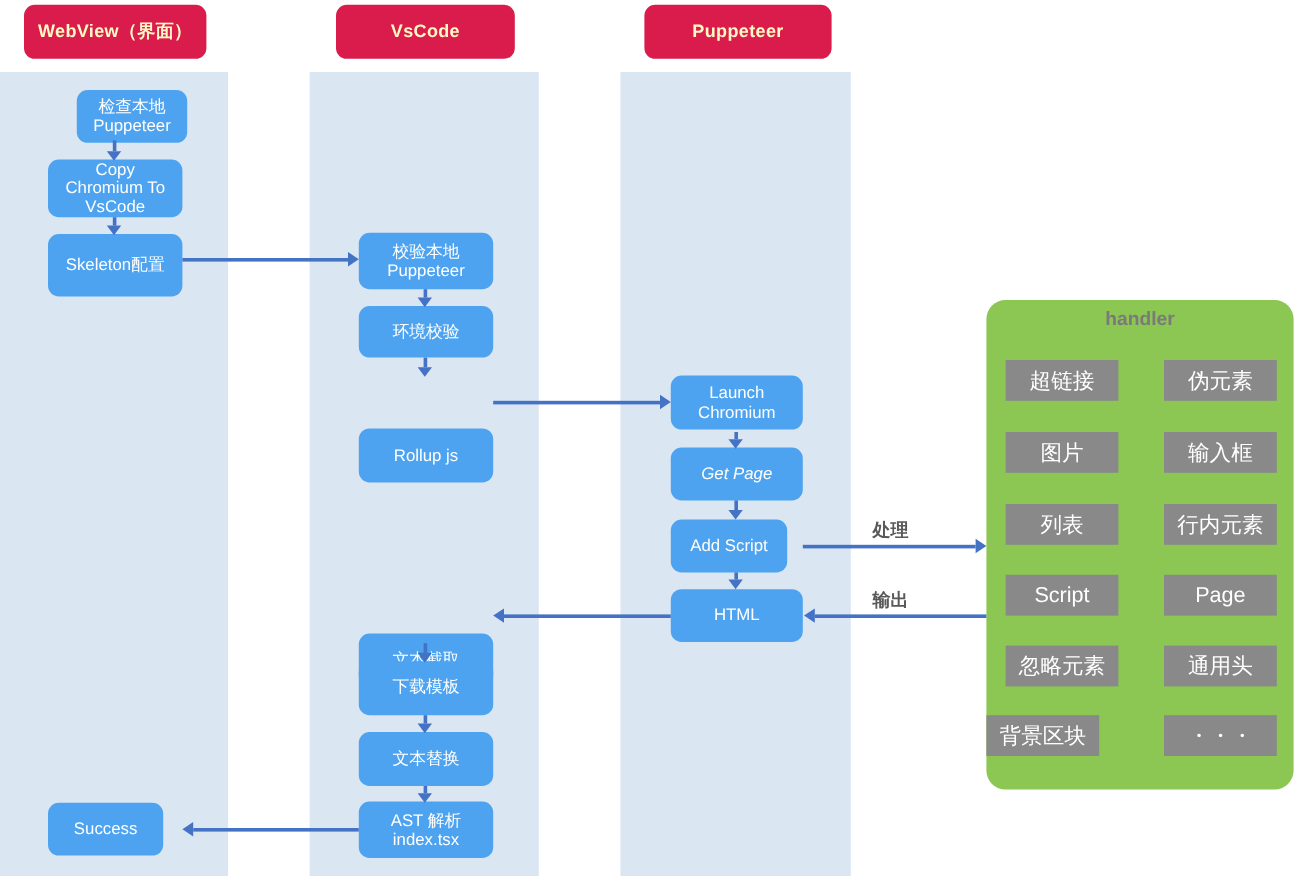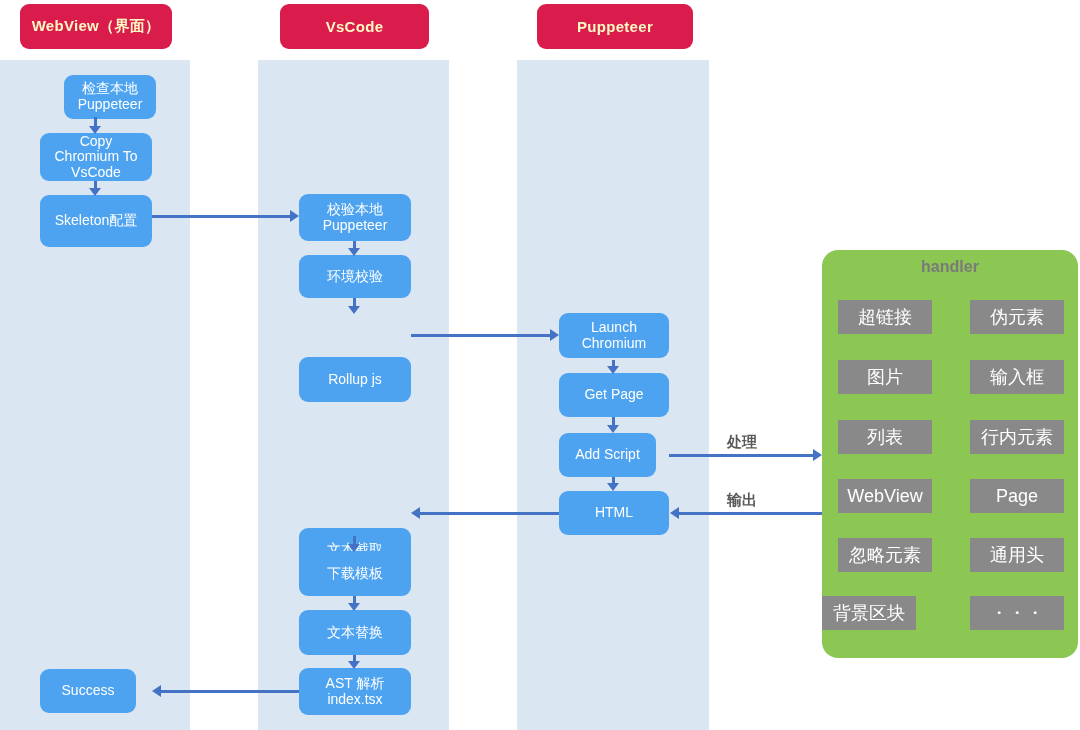--- a/index.html
+++ b/index.html
@@ -71,33 +71,33 @@
   <div class="node" style="left:299px;top:255px;width:112px;height:43px;">环境校验</div>
   <div class="node" style="left:299px;top:313px;width:112px;height:45px;margin-top:44px;">Rollup js</div>
   <div class="node" style="left:299px;top:492px;width:112px;height:44px;margin-top:36px;">文本截取</div>
   <div class="node" style="left:299px;top:551px;width:112px;height:45px;font-family:Liberation Serif, serif;">下载模板</div>
   <div class="node" style="left:299px;top:610px;width:112px;height:45px;">文本替换</div>
   <div class="node" style="left:299px;top:668px;width:112px;height:47px;">AST 解析
 index.tsx</div>
 
   <div class="node" style="left:559px;top:313px;width:110px;height:45px;">Launch
 Chromium</div>
-  <div class="node" style="left:559px;top:373px;width:110px;height:44px;">Get Page</div>
+  <div class="node" style="left:559px;top:373px;width:110px;height:44px;font-style:italic;">Get Page</div>
   <div class="node" style="left:559px;top:433px;width:97px;height:44px;">Add Script</div>
   <div class="node" style="left:559px;top:491px;width:110px;height:44px;">HTML</div>
 
   <div class="handler-box">
     <div class="handler-title">handler</div>
     <div class="handler-item" style="left:16px;top:50px;">超链接</div>
     <div class="handler-item" style="left:16px;top:110px;">图片</div>
     <div class="handler-item" style="left:148px;top:50px;">伪元素</div>
     <div class="handler-item" style="left:148px;top:110px;">输入框</div>
     <div class="handler-item" style="left:16px;top:170px;">列表</div>
     <div class="handler-item" style="left:148px;top:170px;">行内元素</div>
-    <div class="handler-item" style="left:16px;top:229px;">WebView</div>
+    <div class="handler-item" style="left:16px;top:229px;">Script</div>
     <div class="handler-item" style="left:148px;top:229px;">Page</div>
     <div class="handler-item" style="left:16px;top:288px;">忽略元素</div>
     <div class="handler-item" style="left:148px;top:288px;">通用头</div>
     <div class="handler-item" style="left:0;top:346px;">背景区块</div>
     <div class="handler-item" style="left:148px;top:346px;">・・・</div>
   </div>
 
   <div class="edge-label" style="left:727px;top:433px;">处理</div>
   <div class="edge-label" style="left:727px;top:491px;">输出</div>
 

